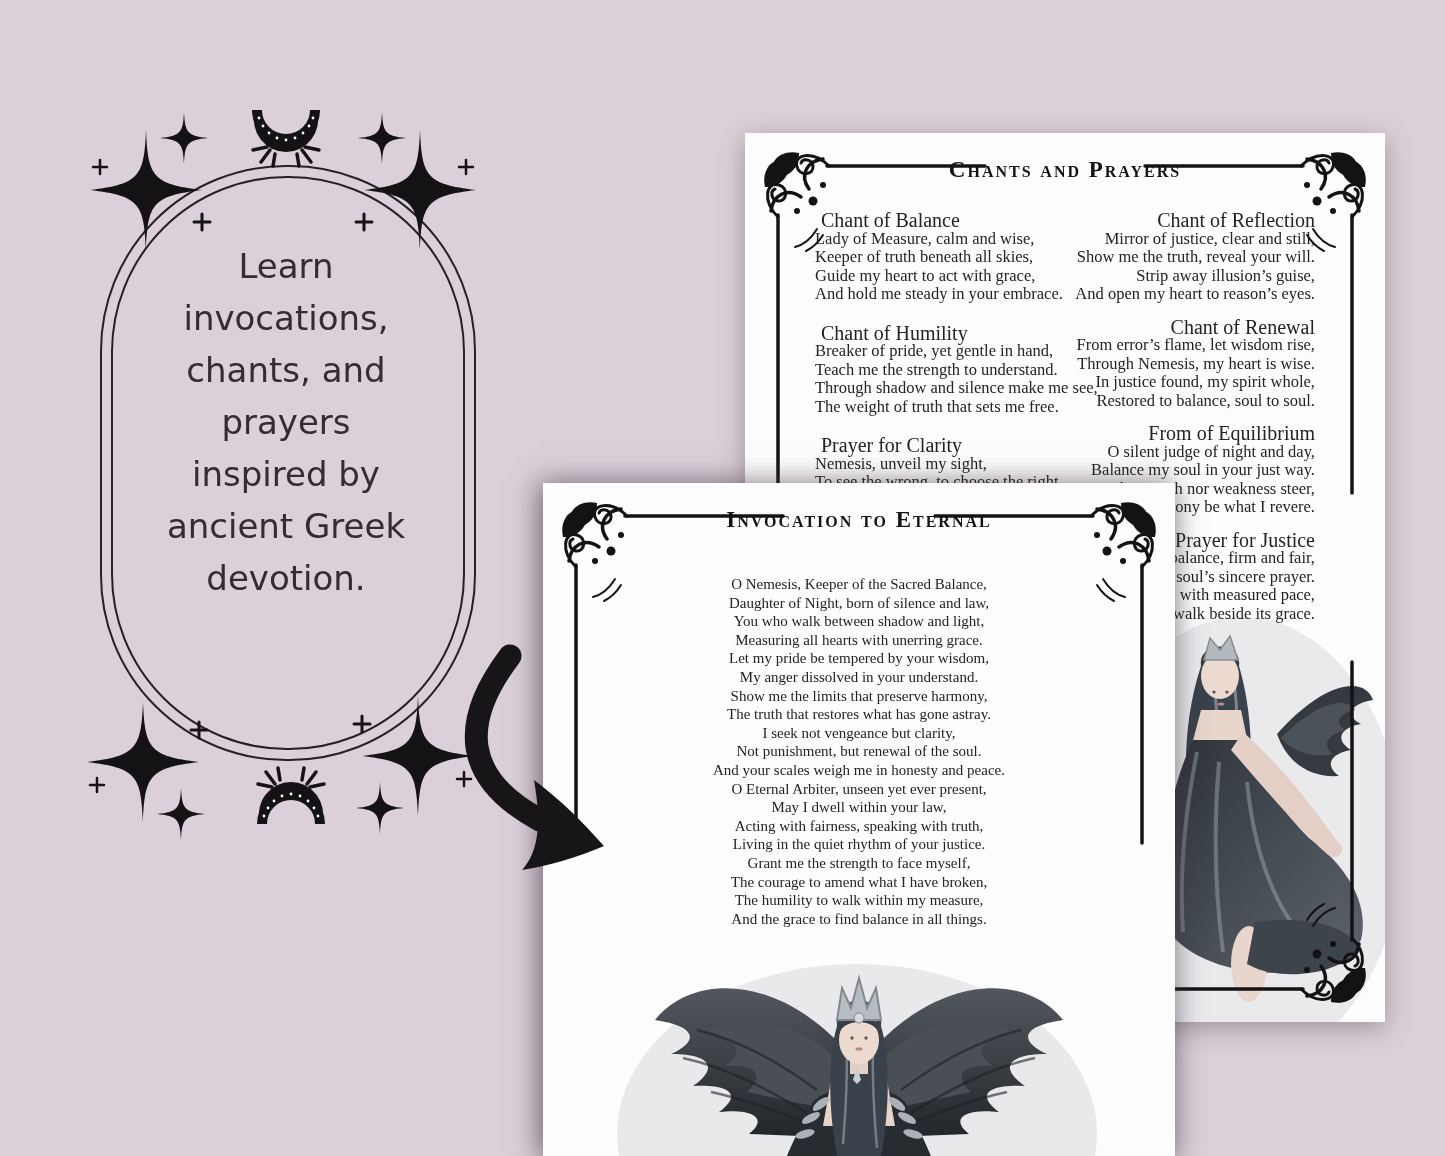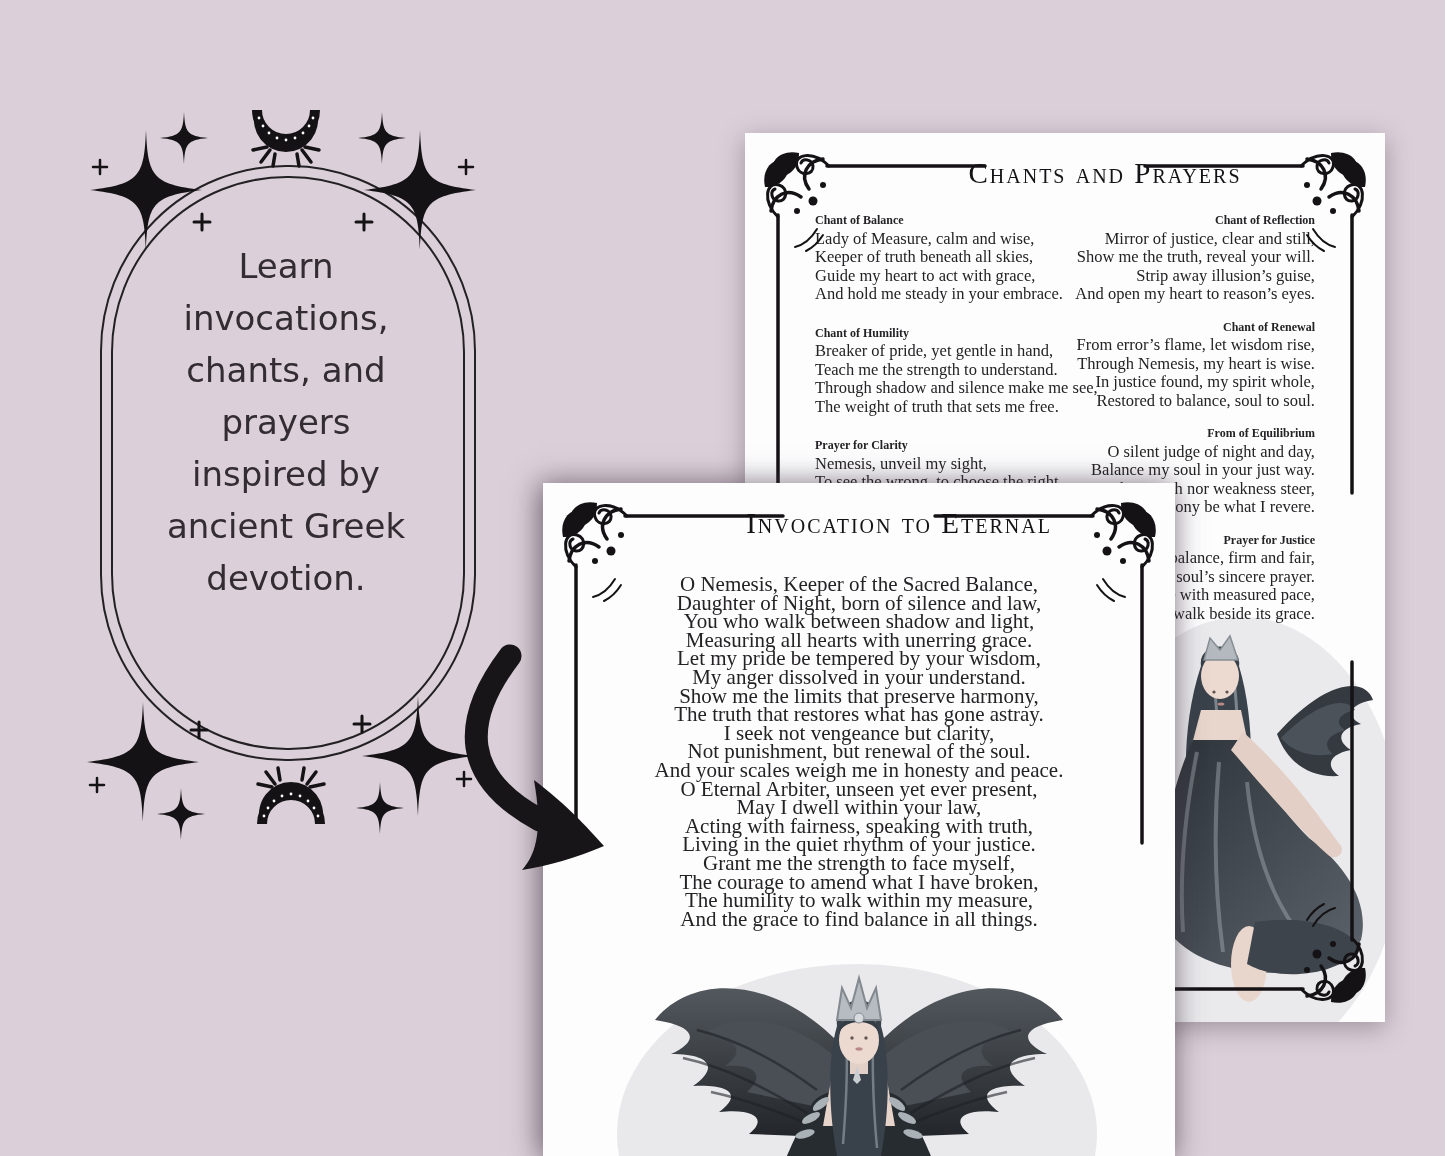--- a/index.html
+++ b/index.html
@@ -7,32 +7,32 @@
   #canvas{position:relative;width:1445px;height:1156px;background:#dbd0d9;overflow:hidden;}
 
   
   .page{position:absolute;background:#fdfdfe;}
   #back-page{left:745px;top:133px;width:640px;height:889px;
     box-shadow:0 6px 24px rgba(70,56,70,.40);}
   #front-page{left:543px;top:483px;width:632px;height:673px;
     box-shadow:-4px -2px 26px rgba(66,52,66,.50), 0 10px 26px rgba(66,52,66,.35);}
 
   .page-title{position:absolute;left:0;top:24px;width:100%;text-align:center;
-    font-variant:small-caps;font-weight:400;font-size:29px;letter-spacing:2px;color:#151315;margin-left:40px;}
+    font-variant:small-caps;font-weight:700;font-size:23px;letter-spacing:2px;color:#151315;}
 
   .chant-col{position:absolute;top:78px;width:280px;font-size:16.5px;line-height:18.5px;color:#242224;}
   #chant-col-left{left:70px;text-align:left;}
   #chant-col-right{right:70px;text-align:right;}
   .chant-section{margin:0 0 20px 0;}
   #chant-col-right .chant-section{margin-bottom:14px;}
-  .chant-heading{font-weight:700;font-size:12px;white-space:nowrap;}
+  .chant-heading{font-weight:400;font-size:20px;white-space:nowrap;margin-left:6px;}
   .chant-line{white-space:nowrap;}
 
   #poem{position:absolute;left:0;top:92px;width:100%;text-align:center;
-    font-size:21px;line-height:18.6px;color:#242224;}
+    font-size:15px;line-height:18.6px;color:#242224;}
   .poem-line{white-space:nowrap;}
 
   .corner{position:absolute;width:240px;height:360px;pointer-events:none;}
   .corner.tl{left:8px;top:8px;}
   .corner.tr{right:8px;top:8px;transform:scaleX(-1);}
   .corner.br{right:8px;bottom:8px;transform:scale(-1,-1);}
 
   .goddess{position:absolute;pointer-events:none;}
   #front-goddess{left:50%;bottom:0;transform:translateX(-50%);width:520px;height:222px;}
   #back-goddess{right:0;bottom:0;width:258px;height:430px;}

